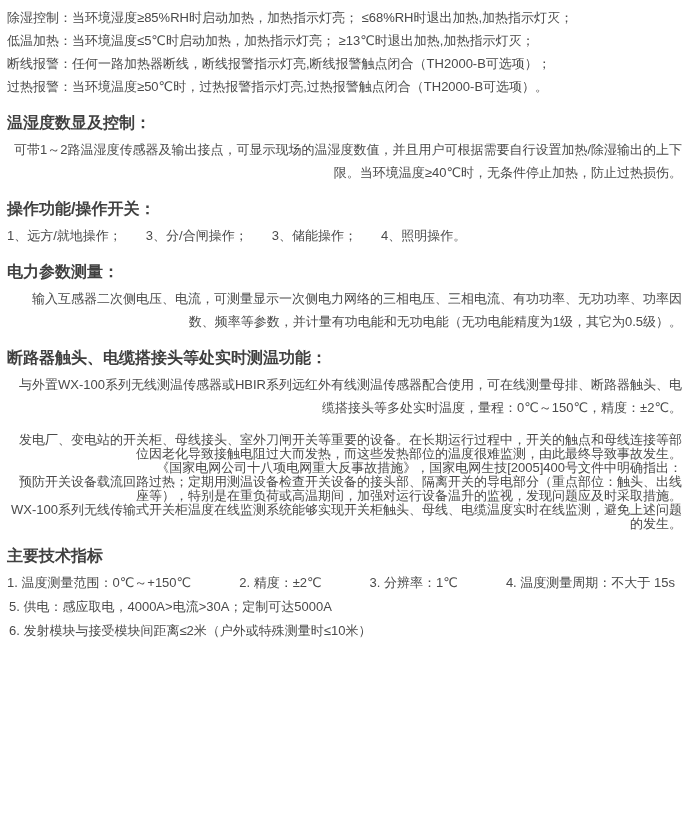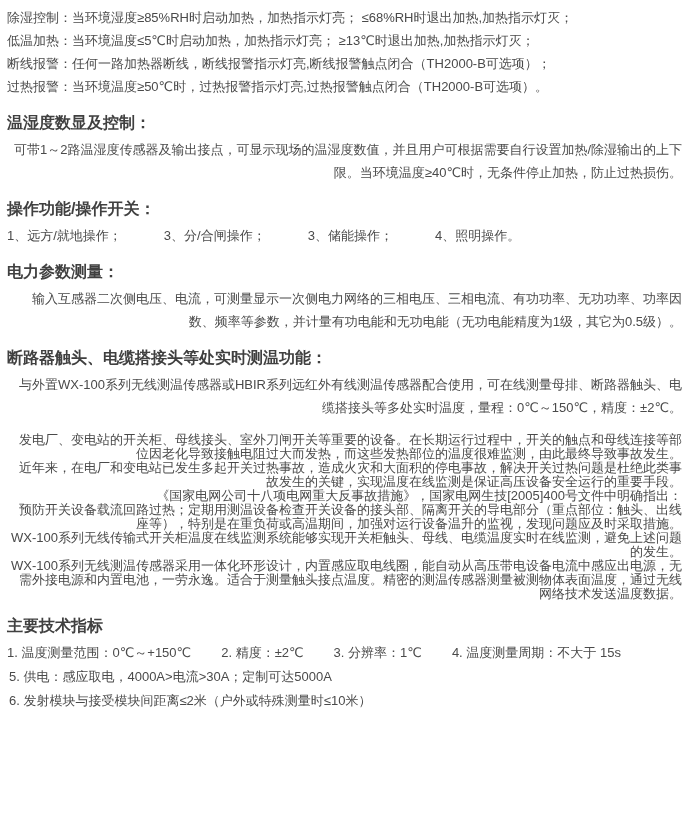--- a/index.html
+++ b/index.html
@@ -34,29 +34,29 @@
   .para {
     margin: 0;
     line-height: 23px;
     text-align: right;
   }
   .section-wireless .para {
     line-height: 14px;
   }
   .ops-row {
     display: flex;
-    gap: 42px;
+    gap: 24px;
     line-height: 23px;
   }
   .ops-item {
     white-space: nowrap;
   }
   .spec-row {
     display: flex;
-    gap: 30px;
+    gap: 48px;
     line-height: 23px;
   }
   .spec-item {
     white-space: nowrap;
   }
   .spec-line {
     margin: 2px;
     line-height: 22px;
     white-space: nowrap;
   }
@@ -93,25 +93,23 @@
     <p class="para">输入互感器二次侧电压、电流，可测量显示一次侧电力网络的三相电压、三相电流、有功功率、无功功率、功率因数、频率等参数，并计量有功电能和无功电能（无功电能精度为1级，其它为0.5级）。</p>
   </div>
 
   <div class="section">
     <h2 class="section-heading">断路器触头、电缆搭接头等处实时测温功能：</h2>
     <p class="para">与外置WX-100系列无线测温传感器或HBIR系列远红外有线测温传感器配合使用，可在线测量母排、断路器触头、电缆搭接头等多处实时温度，量程：0℃～150℃，精度：±2℃。</p>
   </div>
 
   <div class="section section-wireless">
     <p class="para">发电厂、变电站的开关柜、母线接头、室外刀闸开关等重要的设备。在长期运行过程中，开关的触点和母线连接等部位因老化导致接触电阻过大而发热，而这些发热部位的温度很难监测，由此最终导致事故发生。</p>
-    <p class="para">近年来，在电厂和变电站已发生多起开关过热事故，造成火灾和大面积的停电事故，解决开关过热问题是杜绝此类事故发生的关键，实现温度在线监测是保证高压设备安全运行的重要手段。</p>
     <p class="para">《国家电网公司十八项电网重大反事故措施》，国家电网生技[2005]400号文件中明确指出：</p>
     <p class="para">预防开关设备载流回路过热；定期用测温设备检查开关设备的接头部、隔离开关的导电部分（重点部位：触头、出线座等），特别是在重负荷或高温期间，加强对运行设备温升的监视，发现问题应及时采取措施。</p>
     <p class="para">WX-100系列无线传输式开关柜温度在线监测系统能够实现开关柜触头、母线、电缆温度实时在线监测，避免上述问题的发生。</p>
-    <p class="para">WX-100系列无线测温传感器采用一体化环形设计，内置感应取电线圈，能自动从高压带电设备电流中感应出电源，无需外接电源和内置电池，一劳永逸。适合于测量触头接点温度。精密的测温传感器测量被测物体表面温度，通过无线网络技术发送温度数据。</p>
   </div>
 
   <div class="section">
     <h2 class="section-heading">主要技术指标</h2>
     <div class="spec-row">
       <span class="spec-item">1. 温度测量范围：0℃～+150℃</span>
       <span class="spec-item">2. 精度：±2℃</span>
       <span class="spec-item">3. 分辨率：1℃</span>
       <span class="spec-item">4. 温度测量周期：不大于 15s</span>
     </div>

